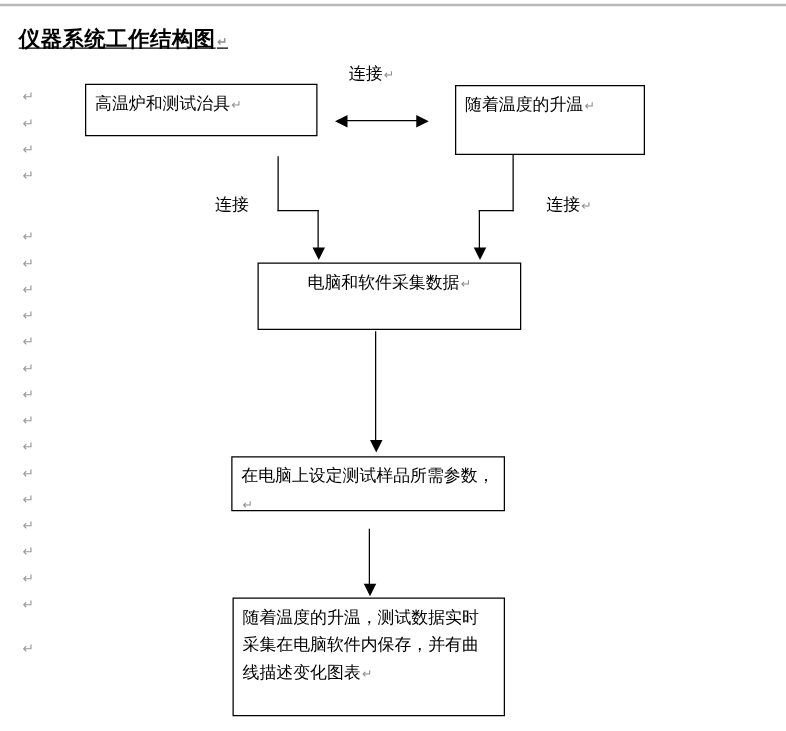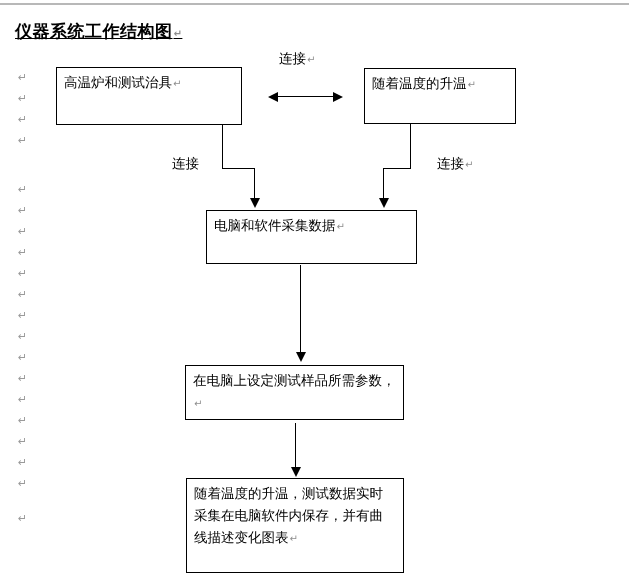--- a/index.html
+++ b/index.html
@@ -60,21 +60,21 @@
     background: #ffffff;
     font-family: "Liberation Sans", "DejaVu Sans", sans-serif;
     font-size: 13.5px;
     line-height: 22px;
     color: #000000;
   }
   .fc-box .txt {
     display: block;
     padding: 4px 7px 0 7px;
   }
-  .fc-box.center .txt { text-align: left; }
+  .fc-box.center .txt { text-align: center; }
   .fc-label {
     position: absolute;
     font-family: "Liberation Sans", "DejaVu Sans", sans-serif;
     font-size: 13.5px;
     line-height: 18px;
     color: #000000;
     white-space: nowrap;
   }
   
   .ln-v { position: absolute; width: 1px; background: #000000; }
@@ -126,21 +126,21 @@
   <span class="pilcrow" style="left:18px; top:331px;">↵</span>
   <span class="pilcrow" style="left:18px; top:352px;">↵</span>
   <span class="pilcrow" style="left:18px; top:373px;">↵</span>
   <span class="pilcrow" style="left:18px; top:394px;">↵</span>
   <span class="pilcrow" style="left:18px; top:415px;">↵</span>
   <span class="pilcrow" style="left:18px; top:436px;">↵</span>
   <span class="pilcrow" style="left:18px; top:457px;">↵</span>
   <span class="pilcrow" style="left:18px; top:478px;">↵</span>
   <span class="pilcrow" style="left:18px; top:513px;">↵</span>
 
-  <div class="fc-box" style="left:56px; top:67px; width:186px; height:58px;">
+  <div class="fc-box" style="left:68px; top:67px; width:186px; height:42px;">
     <span class="txt"><span>高温炉和测试治具</span><span class="pilcrow inline">↵</span></span>
   </div>
 
   <div class="fc-box" style="left:364px; top:68px; width:152px; height:56px;">
     <span class="txt"><span>随着温度的升温</span><span class="pilcrow inline">↵</span></span>
   </div>
 
   <div class="fc-label" style="left:279px; top:50px;"><span>连接</span><span class="pilcrow inline">↵</span></div>
 
   <div>
@@ -164,21 +164,21 @@
     <div class="ln-v" style="left:410px; top:124px; height:45px;"></div>
     <div class="ln-h" style="left:383px; top:168px; width:28px;"></div>
     <div class="ln-v" style="left:383px; top:168px; height:31px;"></div>
     <div class="arrow-down" style="left:379px; top:198px;"></div>
   </div>
 
   <div class="fc-label" style="left:172px; top:155px;"><span>连接</span></div>
 
   <div class="fc-label" style="left:437px; top:155px;"><span>连接</span><span class="pilcrow inline">↵</span></div>
 
-  <div class="fc-box" style="left:185px; top:365px; width:219px; height:55px;">
+  <div class="fc-box" style="left:185px; top:365px; width:219px; height:44px;">
     <span class="txt"><span>在电脑上设定测试样品所需参数，</span><span class="pilcrow inline">↵</span></span>
   </div>
 
   <div>
     <div class="ln-v" style="left:300px; top:265px; height:88px;"></div>
     <div class="arrow-down" style="left:296px; top:352px;"></div>
   </div>
 
   <div class="fc-box" style="left:186px; top:478px; width:218px; height:95px;">
     <span class="txt"><span>随着温度的升温，测试数据实时采集在电脑软件内保存，并有曲线描述变化图表</span><span class="pilcrow inline">↵</span></span>

